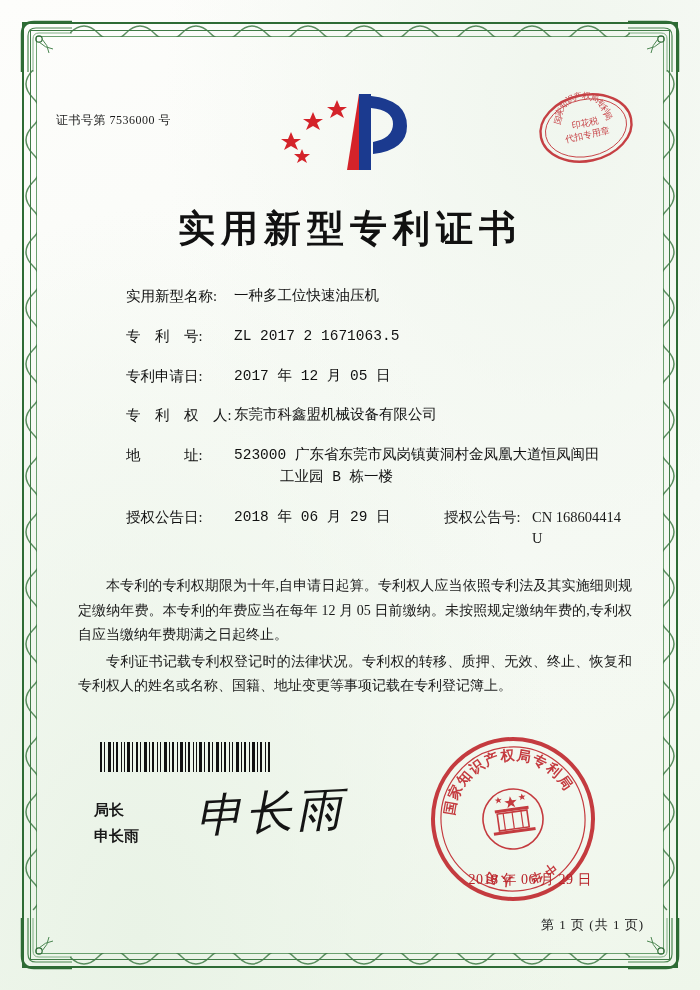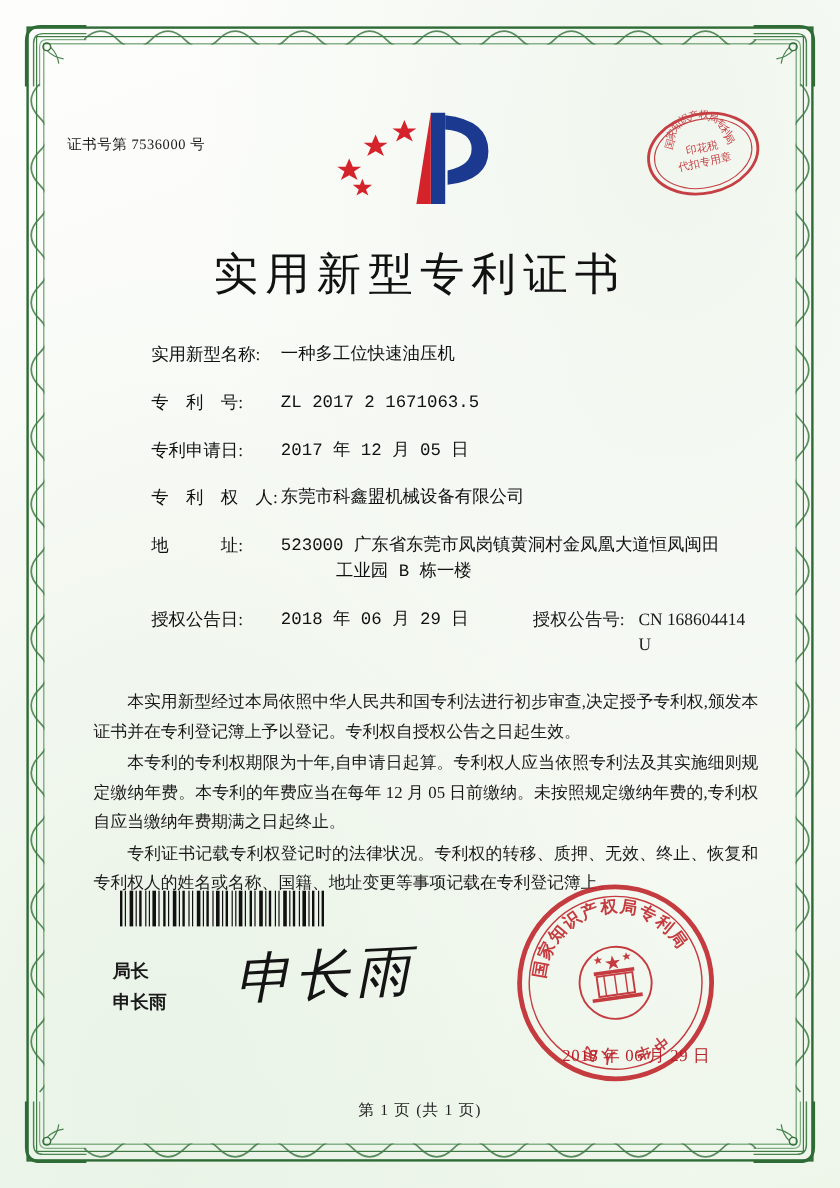--- a/index.html
+++ b/index.html
@@ -101,21 +101,21 @@
     height: 104px;
     opacity: .88;
   }
 
   .title {
     position: absolute;
     left: 0; right: 0;
     top: 148px;
     text-align: center;
     font-size: 37px;
-    font-weight: normal;
+    font-weight: bold;
     letter-spacing: 6px;
     color: #111;
     font-family: "Liberation Serif", "DejaVu Serif", serif;
   }
 
   .fields {
     position: absolute;
     left: 38px;
     right: 10px;
     top: 230px;
@@ -211,21 +211,21 @@
     top: 815px;
     font-size: 14px;
     color: #b8232a;
     letter-spacing: .5px;
   }
 
   .footer {
     position: absolute;
     left: 0; right: 0;
     bottom: 4px;
-    text-align: center;
+    text-align: right;
     font-size: 13px;
     color: #222;
     letter-spacing: 1px;
   }
 </style>
 </head>
 <body>
 
 <div class="page">
 
@@ -372,21 +372,20 @@
       <div class="field-row dual">
         <div class="field-label">授权公告日:</div>
         <div class="field-value">2018 年 06 月 29 日</div>
         <div class="dual-right-label">授权公告号:</div>
         <div class="dual-right-value">CN 168604414 U</div>
       </div>
 
     </div>
 
     <div class="paragraphs">
-      <p>本实用新型经过本局依照中华人民共和国专利法进行初步审查,决定授予专利权,颁发本证书并在专利登记簿上予以登记。专利权自授权公告之日起生效。</p>
       <p>本专利的专利权期限为十年,自申请日起算。专利权人应当依照专利法及其实施细则规定缴纳年费。本专利的年费应当在每年 12 月 05 日前缴纳。未按照规定缴纳年费的,专利权自应当缴纳年费期满之日起终止。</p>
       <p>专利证书记载专利权登记时的法律状况。专利权的转移、质押、无效、终止、恢复和专利权人的姓名或名称、国籍、地址变更等事项记载在专利登记簿上。</p>
     </div>
 
     <div class="barcode">
       <svg width="170" height="36" viewBox="0 0 170 36">
         <g fill="#111">
           <rect x="0" y="0" width="2" height="30"></rect>
             <rect x="4" y="0" width="1" height="30"></rect>
           <rect x="8" y="0" width="3" height="30"></rect>

